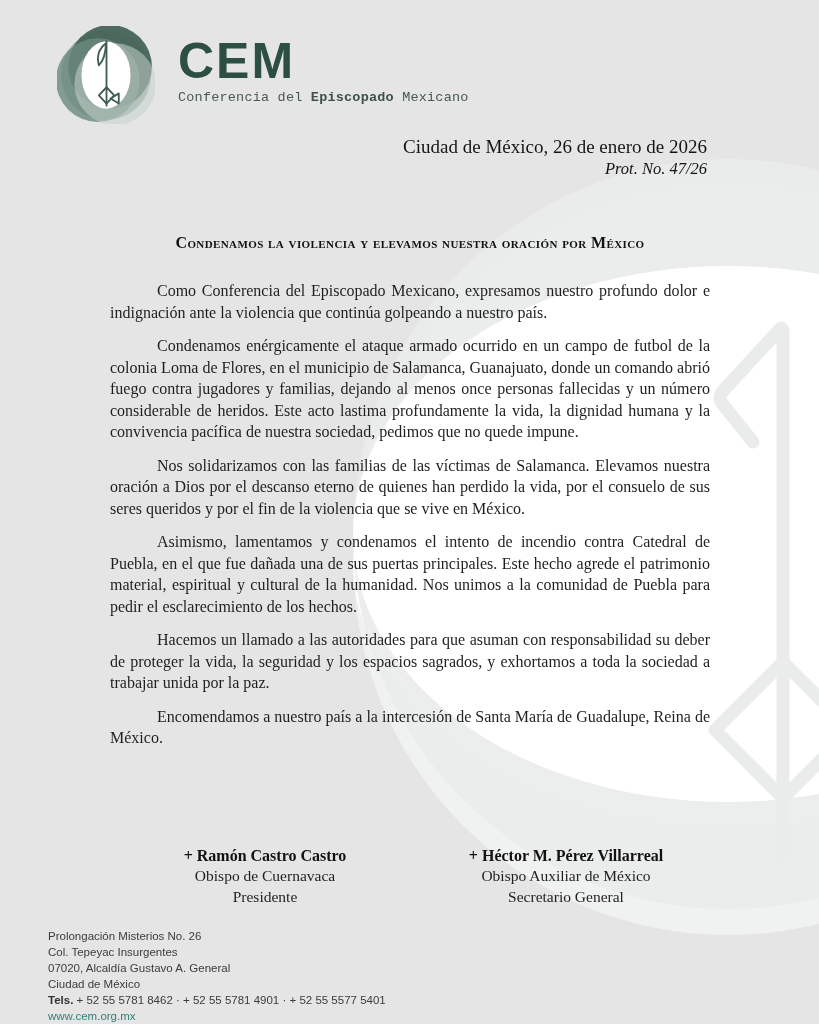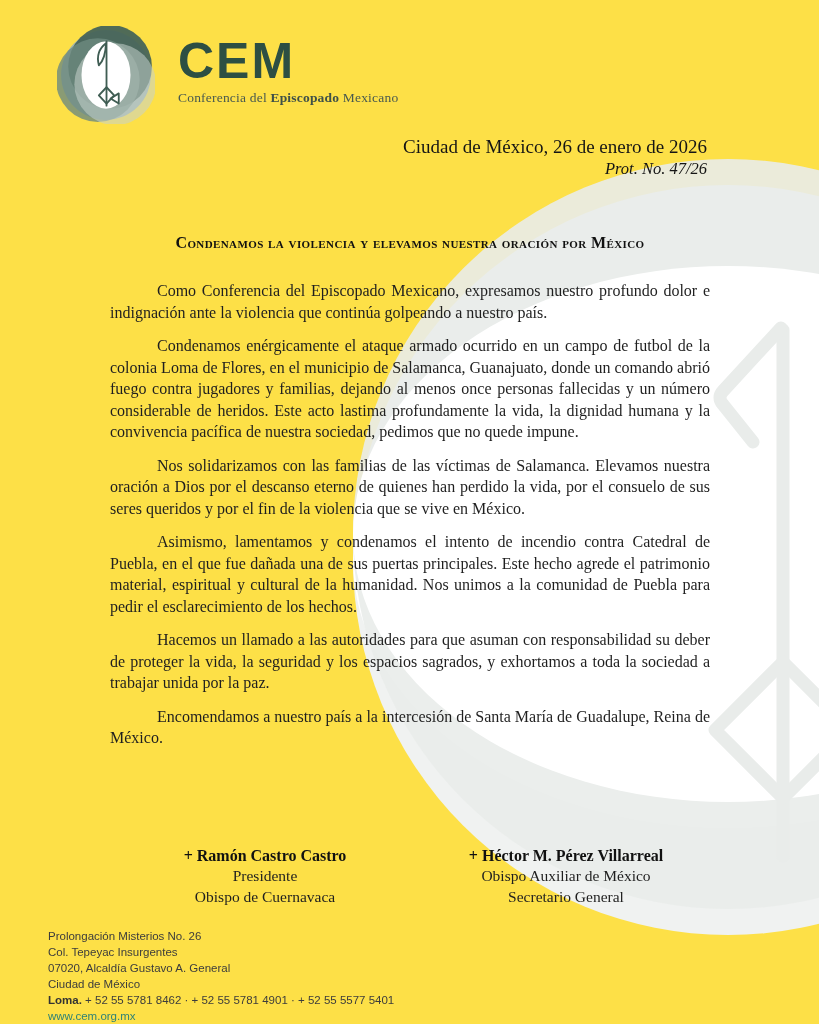--- a/index.html
+++ b/index.html
@@ -1,35 +1,35 @@
 <!DOCTYPE html>
 <html><head>
 <meta charset="utf-8">
 <style>
   html,body{margin:0;padding:0;background:#ffffff;}
   .page{
     position:relative;
     width:819px;height:1024px;
-    background:#fde047;
+    background:#e5e5e5;
     overflow:hidden;
     font-family:"Liberation Serif", serif;
     color:#1f1f1f;
   }
   
   .watermark{position:absolute;left:0;top:0;width:819px;height:1024px;z-index:0;pointer-events:none;}
   
   .logo-mark{position:absolute;left:57px;top:26px;width:98px;height:98px;}
   .wordmark{position:absolute;left:178px;top:36px;z-index:2;}
   .wordmark .acronym{
     font-family:"Liberation Sans", sans-serif;
     font-weight:800;font-size:50px;line-height:50px;letter-spacing:2px;
     color:#2d4f43;
   }
   .wordmark .subtitle{
-    font-family:Liberation Serif, serif;
+    font-family:Liberation Mono, monospace;
     font-size:13.5px;line-height:15px;color:#48594f;margin-top:4px;letter-spacing:0.2px;
   }
   .wordmark .subtitle b{font-weight:700;color:#3f5048;}
   
   .dateline{position:absolute;right:112px;top:136px;font-size:19px;color:#151515;z-index:2;}
   .protocol{position:absolute;right:112px;top:159px;font-size:16.5px;font-style:italic;color:#151515;z-index:2;}
   
   .title{
     position:absolute;left:110px;top:234px;width:600px;
     text-align:center;font-weight:700;font-size:16px;
@@ -103,32 +103,32 @@
     <p>Condenamos enérgicamente el ataque armado ocurrido en un campo de futbol de la colonia Loma de Flores, en el municipio de Salamanca, Guanajuato, donde un comando abrió fuego contra jugadores y familias, dejando al menos once personas fallecidas y un número considerable de heridos. Este acto lastima profundamente la vida, la dignidad humana y la convivencia pacífica de nuestra sociedad, pedimos que no quede impune.</p>
     <p>Nos solidarizamos con las familias de las víctimas de Salamanca. Elevamos nuestra oración a Dios por el descanso eterno de quienes han perdido la vida, por el consuelo de sus seres queridos y por el fin de la violencia que se vive en México.</p>
     <p>Asimismo, lamentamos y condenamos el intento de incendio contra Catedral de Puebla, en el que fue dañada una de sus puertas principales. Este hecho agrede el patrimonio material, espiritual y cultural de la humanidad. Nos unimos a la comunidad de Puebla para pedir el esclarecimiento de los hechos.</p>
     <p>Hacemos un llamado a las autoridades para que asuman con responsabilidad su deber de proteger la vida, la seguridad y los espacios sagrados, y exhortamos a toda la sociedad a trabajar unida por la paz.</p>
     <p>Encomendamos a nuestro país a la intercesión de Santa María de Guadalupe, Reina de México.</p>
   </div>
 
   <div class="signatures">
     <div class="sig left">
       <div class="name">+ Ramón Castro Castro</div>
+      <div class="role">Obispo de Cuernavaca</div>
       <div class="role">Presidente</div>
-      <div class="role">Obispo de Cuernavaca</div>
     </div>
     <div class="sig right">
       <div class="name">+ Héctor M. Pérez Villarreal</div>
       <div class="role">Obispo Auxiliar de México</div>
       <div class="role">Secretario General</div>
     </div>
   </div>
 
   <div class="footer">
     <div>Prolongación Misterios No. 26</div>
     <div>Col. Tepeyac Insurgentes</div>
     <div>07020, Alcaldía Gustavo A. General</div>
     <div>Ciudad de México</div>
-    <div><span class="tels-label">Loma.</span><span> + 52 55 5781 8462 · + 52 55 5781 4901 · + 52 55 5577 5401</span></div>
+    <div><span class="tels-label">Tels.</span><span> + 52 55 5781 8462 · + 52 55 5781 4901 · + 52 55 5577 5401</span></div>
     <a class="website" href="#">www.cem.org.mx</a>
   </div>
 
 </div>
 
 </body></html>

